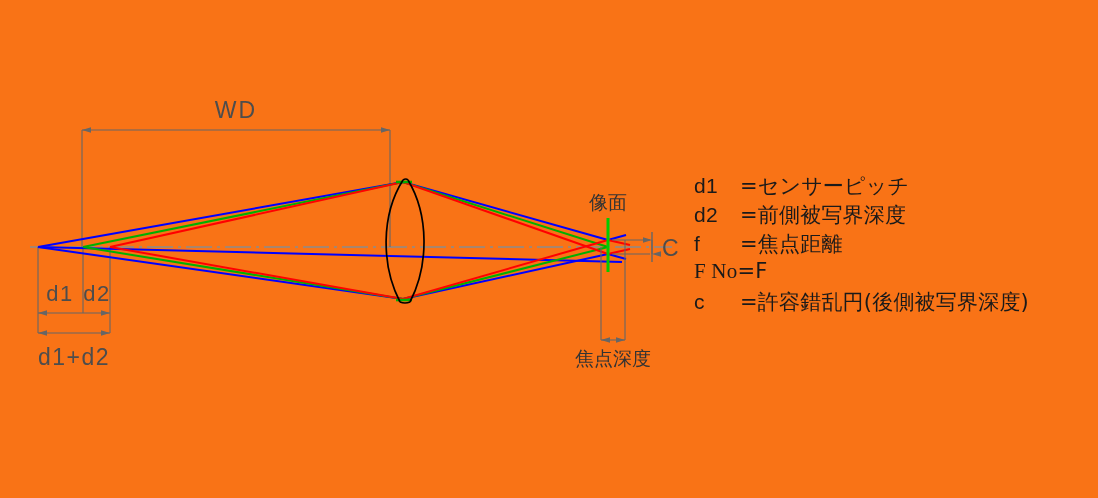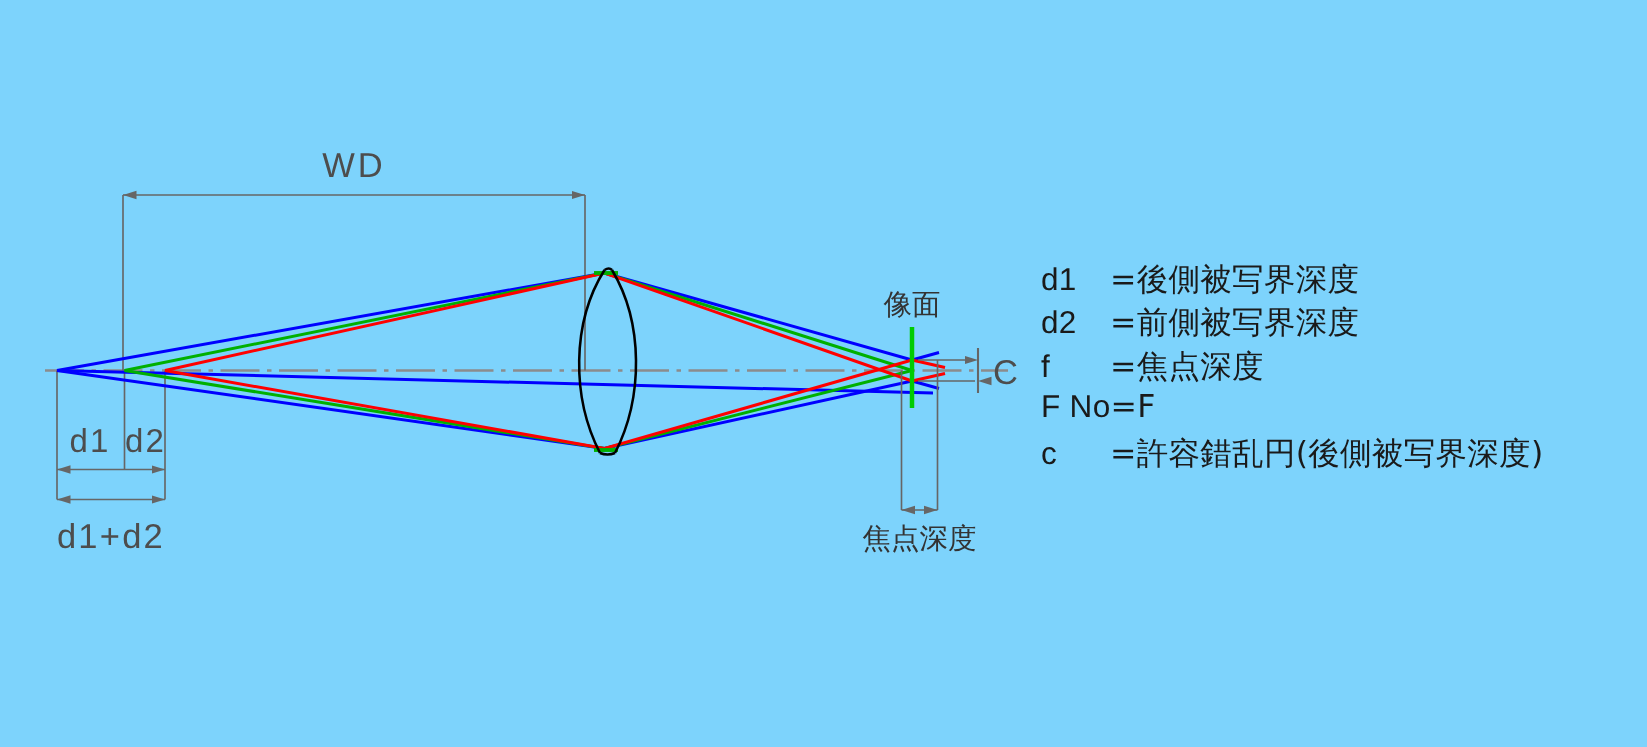--- a/index.html
+++ b/index.html
@@ -7,21 +7,21 @@
     padding: 0;
     background: #ffffff;
   }
   body {
     font-family: "Liberation Sans", "DejaVu Sans", sans-serif;
   }
   #stage {
     position: relative;
     width: 1098px;
     height: 498px;
-    background: #7dd3fc;
+    background: #f97316;
     overflow: hidden;
   }
   #diagram {
     position: absolute;
     left: 0;
     top: 0;
     width: 1098px;
     height: 498px;
   }
   .legend {
@@ -41,20 +41,21 @@
   }
   .legend-sym {
     width: 46px;
     flex: 0 0 46px;
     font-family: "Liberation Sans", "DejaVu Sans", sans-serif;
   }
   .legend-sym.wide {
     width: auto;
     flex: 0 0 auto;
     padding-right: 0;
+    font-family: Liberation Serif, serif;
   }
   .legend-def {
     font-family: "DejaVu Sans", "Liberation Sans", sans-serif;
   }
   .legend-row.fno .legend-def { margin-left: 0; }
   svg text {
     font-family: "Liberation Sans", "DejaVu Sans", sans-serif;
     fill: #4d4d4d;
   }
   svg text.cjk {
@@ -174,31 +175,31 @@
       <line x1="601" y1="340" x2="625" y2="340" stroke="#666666" stroke-width="1.1" marker-start="url(#arrR)" marker-end="url(#arrL)"></line>
       <text class="cjk" x="613" y="365" font-size="19" text-anchor="middle">焦点深度</text>
     </g>
 
   </svg>
 
   <div class="legend">
 
     <div class="legend-row">
       <span class="legend-sym">d1</span>
-      <span class="legend-def">=後側被写界深度</span>
+      <span class="legend-def">=センサーピッチ</span>
     </div>
 
     <div class="legend-row">
       <span class="legend-sym">d2</span>
       <span class="legend-def">=前側被写界深度</span>
     </div>
 
     <div class="legend-row">
       <span class="legend-sym">f</span>
-      <span class="legend-def">=焦点深度</span>
+      <span class="legend-def">=焦点距離</span>
     </div>
 
     <div class="legend-row fno">
       <span class="legend-sym wide">F No</span>
       <span class="legend-def">=F</span>
     </div>
 
     <div class="legend-row">
       <span class="legend-sym">c</span>
       <span class="legend-def">=許容錯乱円(後側被写界深度)</span>

